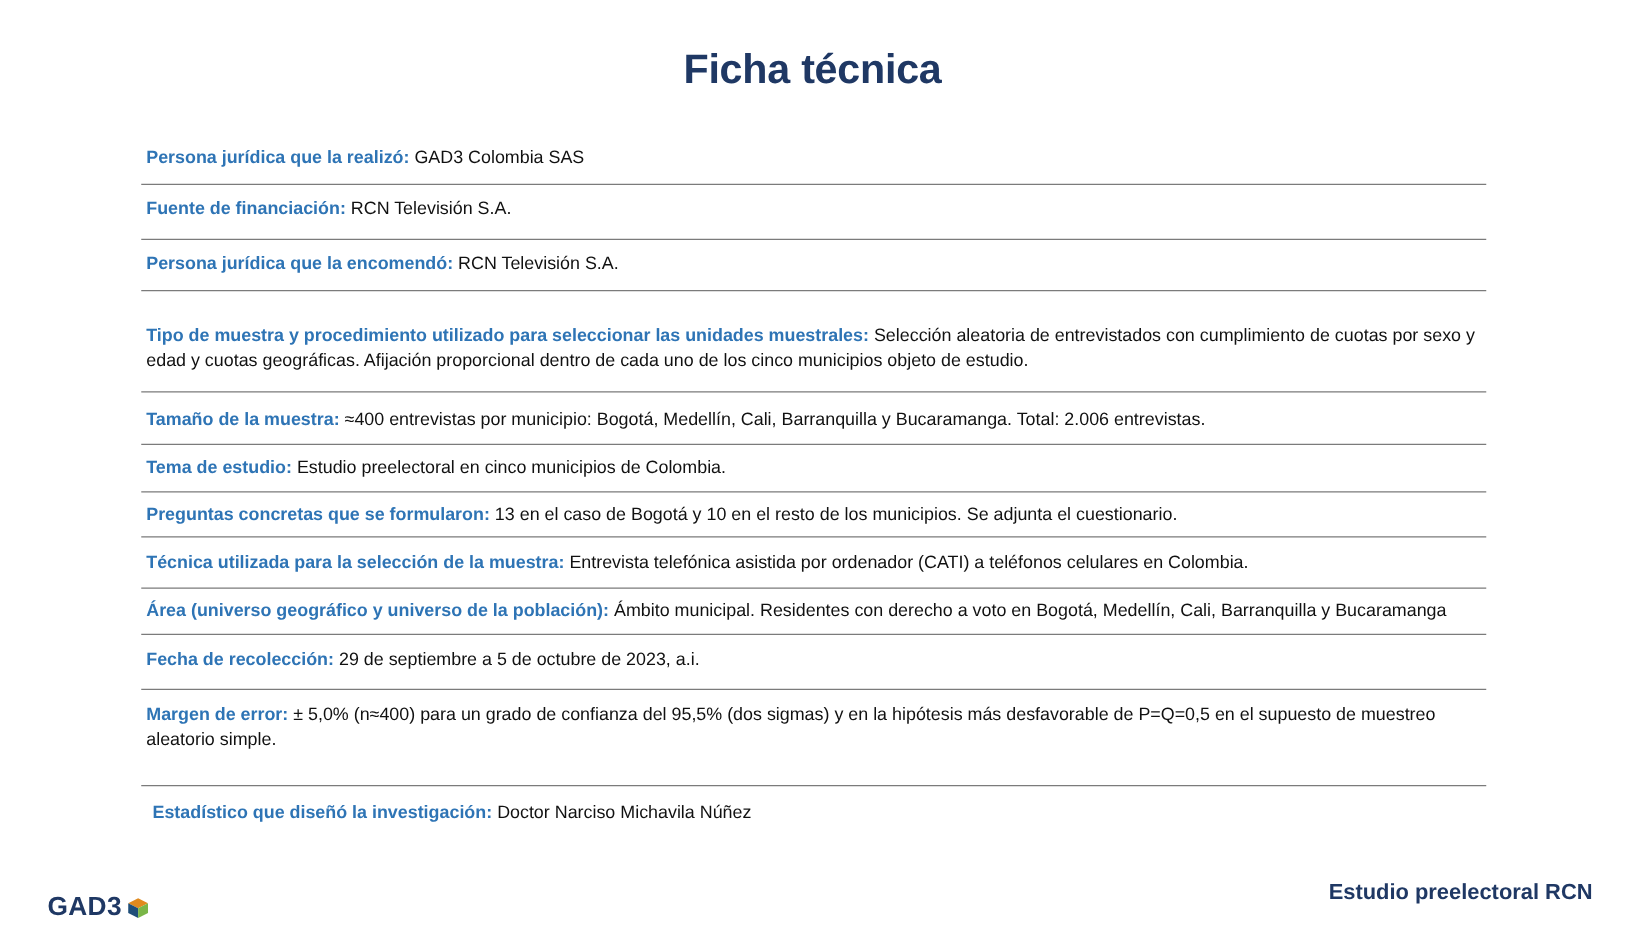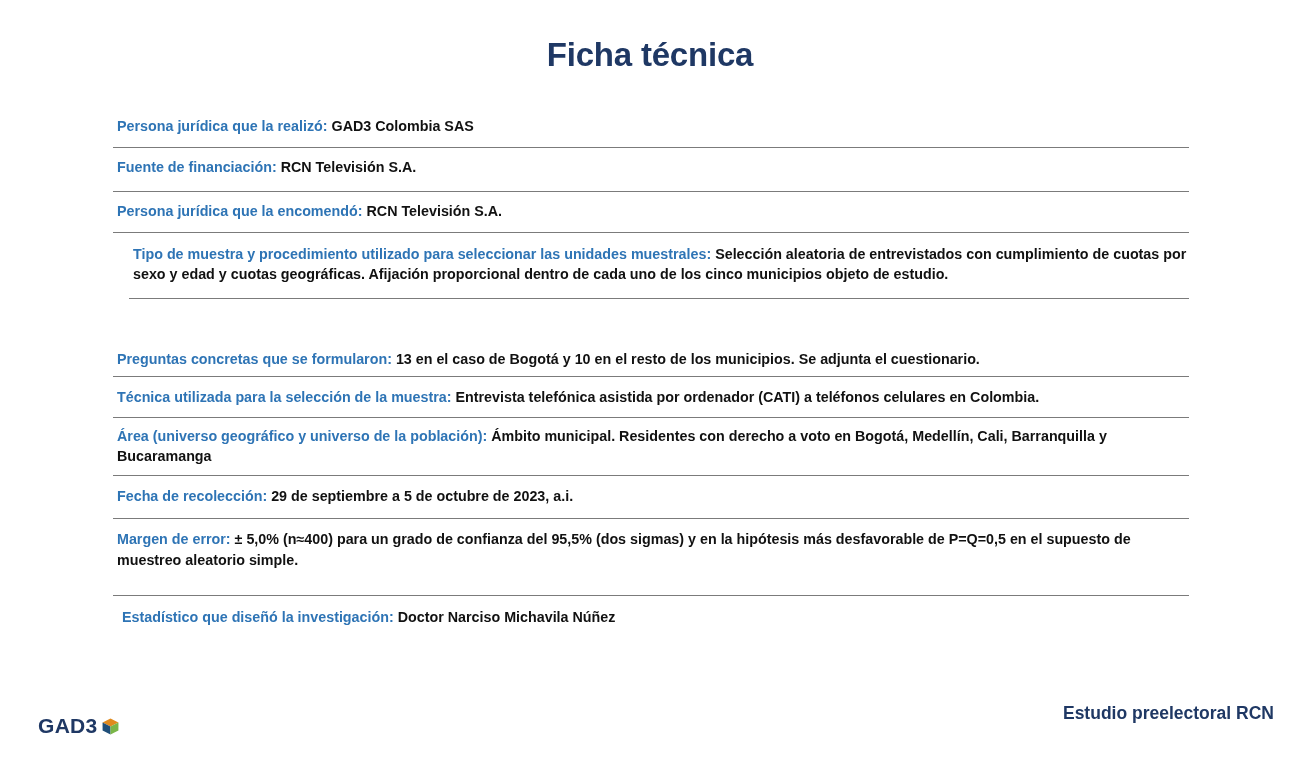--- a/index.html
+++ b/index.html
@@ -64,31 +64,31 @@
     line-height: 20.5px;
     color: #111111;
     text-align: left;
   }
   .fact-label {
     color: #2E74B5;
     font-weight: bold;
   }
   .fact-value {
     color: #111111;
-    font-weight: bold;
+    font-weight: normal;
   }
 
   
   .fact-row.r0  { padding-top: 3px;  padding-bottom: 10px; }
   .fact-row.r1  { padding-top: 9px;  padding-bottom: 10px; }
   .fact-row.r2  { padding-top: 9px;  padding-bottom: 14px; }
-  .fact-row.r3  { padding-top: 11px; padding-bottom: 13px; margin-left: 16px; }
+  .fact-row.r3  { padding-top: 26px; padding-bottom: 13px; }
   .fact-row.r4  { padding-top: 12px; padding-bottom: 9px; }
   .fact-row.r5  { padding-top: 8px;  padding-bottom: 8px; }
-  .fact-row.r6  { padding-top: 8px;  padding-bottom: 7px; margin-top: 42px; }
+  .fact-row.r6  { padding-top: 8px;  padding-bottom: 7px; }
   .fact-row.r7  { padding-top: 8px;  padding-bottom: 8px; }
   .fact-row.r8  { padding-top: 10px; padding-bottom: 9px; }
   .fact-row.r9  { padding-top: 10px; padding-bottom: 12px; }
   .fact-row.r10 { padding-top: 10px; padding-bottom: 25px; }
   .fact-row.r11 { padding-top: 11px; padding-bottom: 6px; padding-left: 9px; }
 
   
   .footer {
     position: absolute;
     left: 0;
@@ -153,21 +153,33 @@
     </div>
   </div>
 
   <div class="fact-row r3">
     <div class="row-text">
       <span class="fact-label">Tipo de muestra y procedimiento utilizado para seleccionar las unidades muestrales:</span>
       <span class="fact-value">Selección aleatoria de entrevistados con cumplimiento de cuotas por sexo y edad y cuotas geográficas. Afijación proporcional dentro de cada uno de los cinco municipios objeto de estudio.</span>
     </div>
   </div>
 
-
+  <div class="fact-row r4">
+    <div class="row-text">
+      <span class="fact-label">Tamaño de la muestra:</span>
+      <span class="fact-value">≈400 entrevistas por municipio: Bogotá, Medellín, Cali, Barranquilla y Bucaramanga. Total: 2.006 entrevistas.</span>
+    </div>
+  </div>
+
+  <div class="fact-row r5">
+    <div class="row-text">
+      <span class="fact-label">Tema de estudio:</span>
+      <span class="fact-value">Estudio preelectoral en cinco municipios de Colombia.</span>
+    </div>
+  </div>
 
   <div class="fact-row r6">
     <div class="row-text">
       <span class="fact-label">Preguntas concretas que se formularon:</span>
       <span class="fact-value">13 en el caso de Bogotá y 10 en el resto de los municipios. Se adjunta el cuestionario.</span>
     </div>
   </div>
 
   <div class="fact-row r8">
     <div class="row-text">

